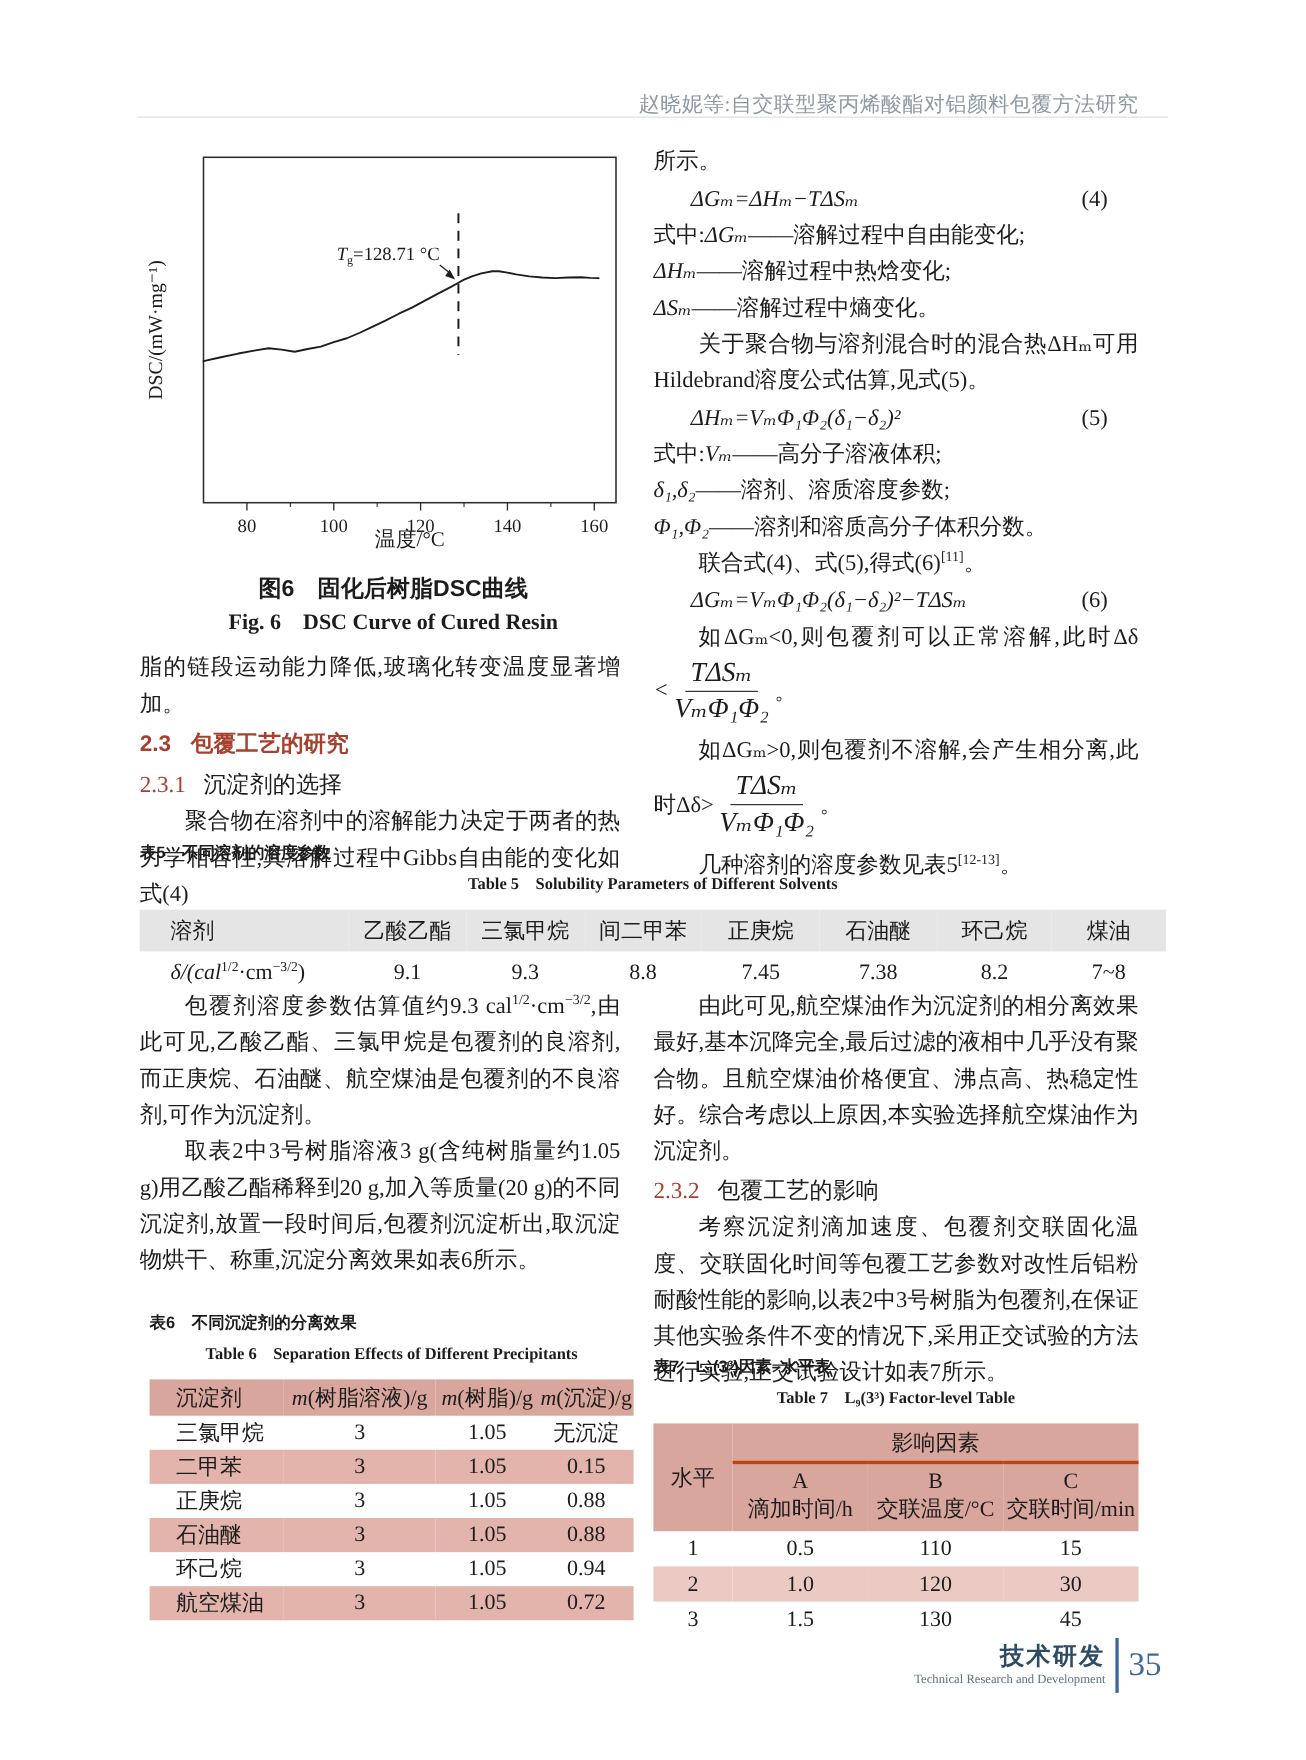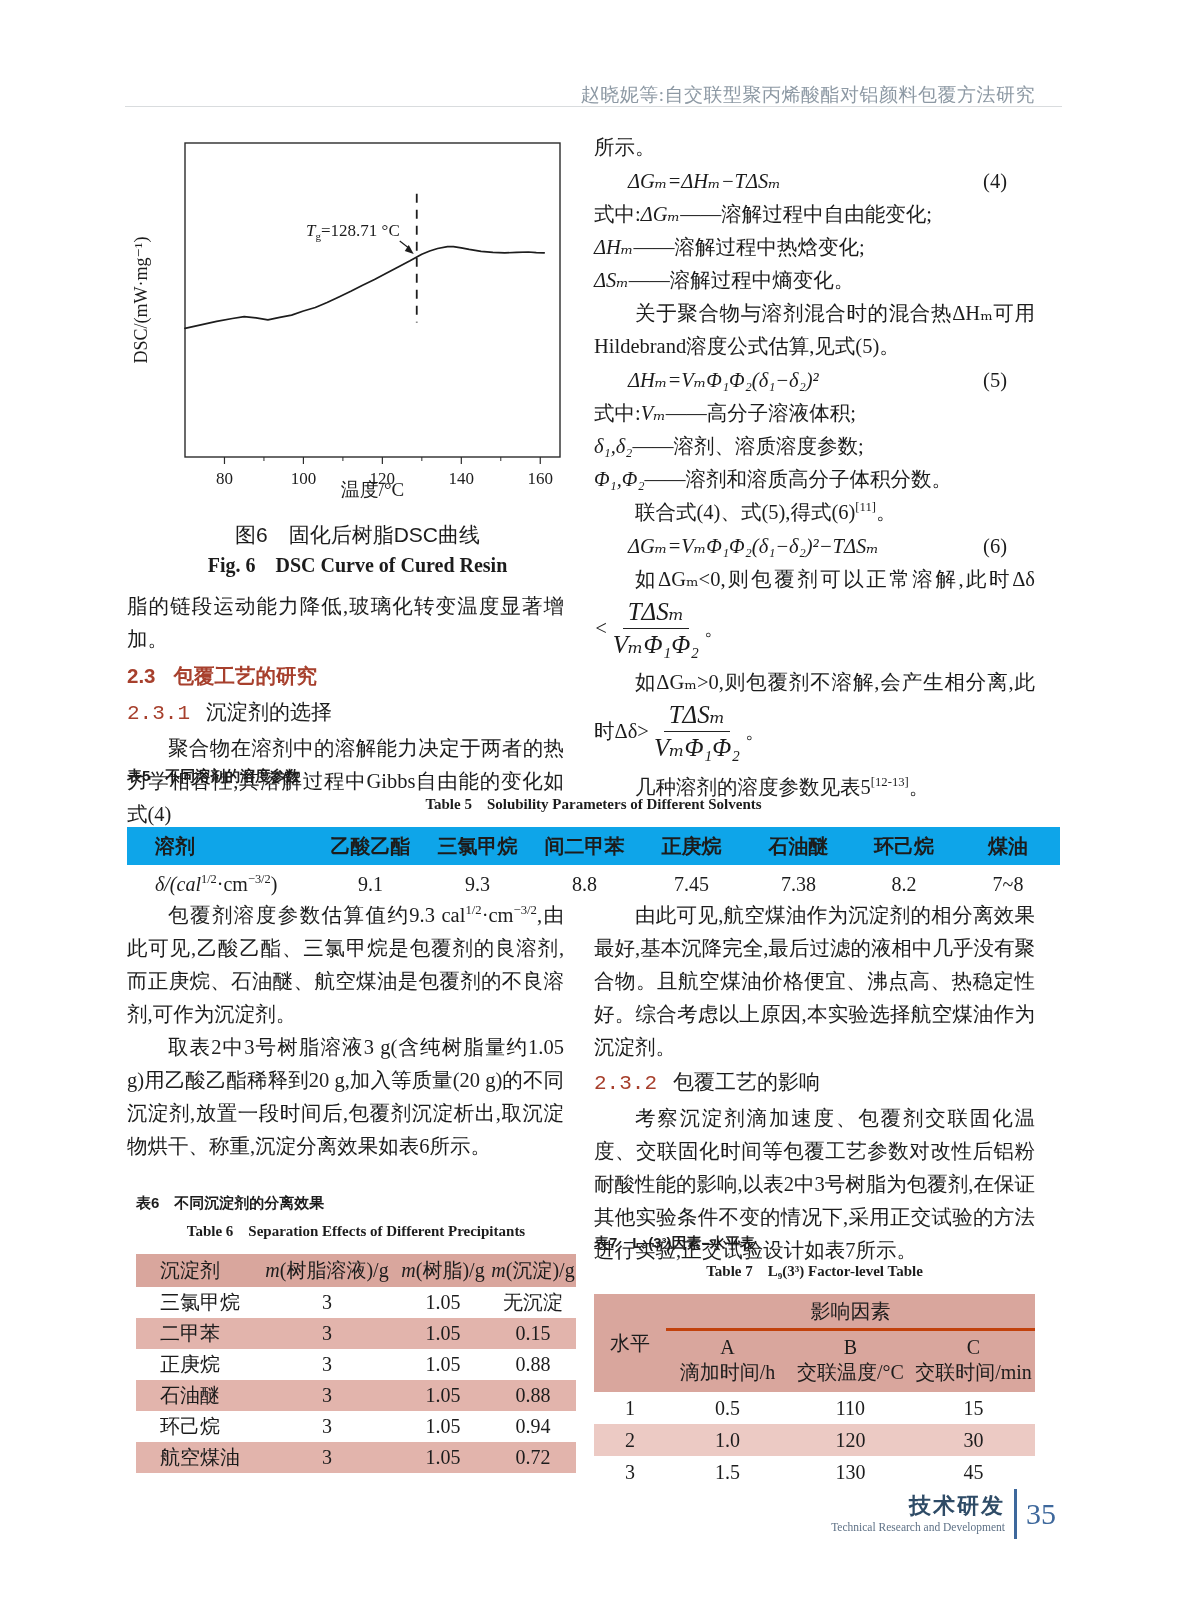--- a/index.html
+++ b/index.html
@@ -18,49 +18,49 @@
   #col-right-mid{left:594px;top:899px;width:441px;}
   .col p{margin:0;}
   .indent{text-indent:2em;}
   .force-just{text-align-last:justify;}
 
   
   .sec-h2{font-family:"Liberation Sans","DejaVu Sans",sans-serif;font-weight:bold;font-size:20.5px;
           color:#a7402d;text-align:left;margin:3px 0 2px 0;line-height:34px;}
   .sec-h2 .hnum{margin-right:18px;}
   .sec-h3{font-size:21px;text-align:left;margin:1px 0;line-height:34px;}
-  .sec-h3 .hnum{font-family:Liberation Mono, monospace;color:#a7402d;margin-right:16px;}
+  .sec-h3 .hnum{font-family:Liberation Serif, serif;color:#a7402d;margin-right:16px;}
 
   
   .eq-row{display:flex;justify-content:space-between;align-items:baseline;line-height:34px;}
   .eq{font-style:italic;margin-left:34px;white-space:nowrap;}
   .eq-num{font-style:normal;padding-right:28px;}
   .sym{font-style:italic;}
   .frac-line{display:flex;align-items:center;height:64px;line-height:normal;text-align:left;}
   .frac{display:inline-flex;flex-direction:column;align-items:center;font-style:italic;
         font-size:25px;line-height:1.25;margin:0 3px;}
   .frac .fnum{border-bottom:1.4px solid #222;padding:0 5px;}
   .frac .fden{padding:0 2px;}
   sup.ref{font-size:.62em;vertical-align:super;line-height:0;}
   .supseg{font-size:.62em;vertical-align:super;line-height:0;}
 
   
   #figure-block{margin:0;}
-  .fig-cap-zh{font-family:"Liberation Sans","DejaVu Sans",sans-serif;font-weight:normal;text-align:center;
+  .fig-cap-zh{font-family:"Liberation Sans","DejaVu Sans",sans-serif;font-weight:bold;text-align:center;
               font-size:21px;margin-top:8px;padding-left:24px;line-height:26px;}
   .fig-cap-en{font-weight:bold;text-align:center;font-size:20px;margin-top:5px;padding-left:24px;line-height:24px;}
 
   
   .t-title-zh{font-family:"Liberation Sans","DejaVu Sans",sans-serif;font-weight:bold;text-align:left;
               font-size:15px;margin:0 0 3px 0;line-height:26px;}
   .t-title-en{font-weight:bold;text-align:center;font-size:15px;margin:0 0 10px 0;line-height:25px;}
   table{border-collapse:collapse;width:100%;font-size:20px;}
   th{font-weight:normal;}
   #table5-block{position:absolute;left:127px;top:763px;width:933px;}
-  #table5-block thead th{background:#0ea5e9;height:36px;font-weight:bold;}
+  #table5-block thead th{background:#e5e5e5;height:36px;}
   #table5-block td{height:36px;text-align:center;}
   #table5-block .lab{text-align:left;padding-left:28px;}
   #table6-block{position:absolute;left:136px;top:1190px;width:440px;}
   #table6-block thead th{background:#d9a69d;height:31px;text-align:center;}
   #table6-block th.lab{text-align:left;padding-left:24px;margin-top:37px;}
   #table6-block td{height:29px;text-align:center;}
   #table6-block td:first-child{text-align:left;padding-left:24px;}
   #table6-block tbody tr:nth-child(even){background:#e2b4ac;}
   .mvar{font-style:italic;}
   #table7-block{position:absolute;left:594px;top:1230px;width:441px;}

